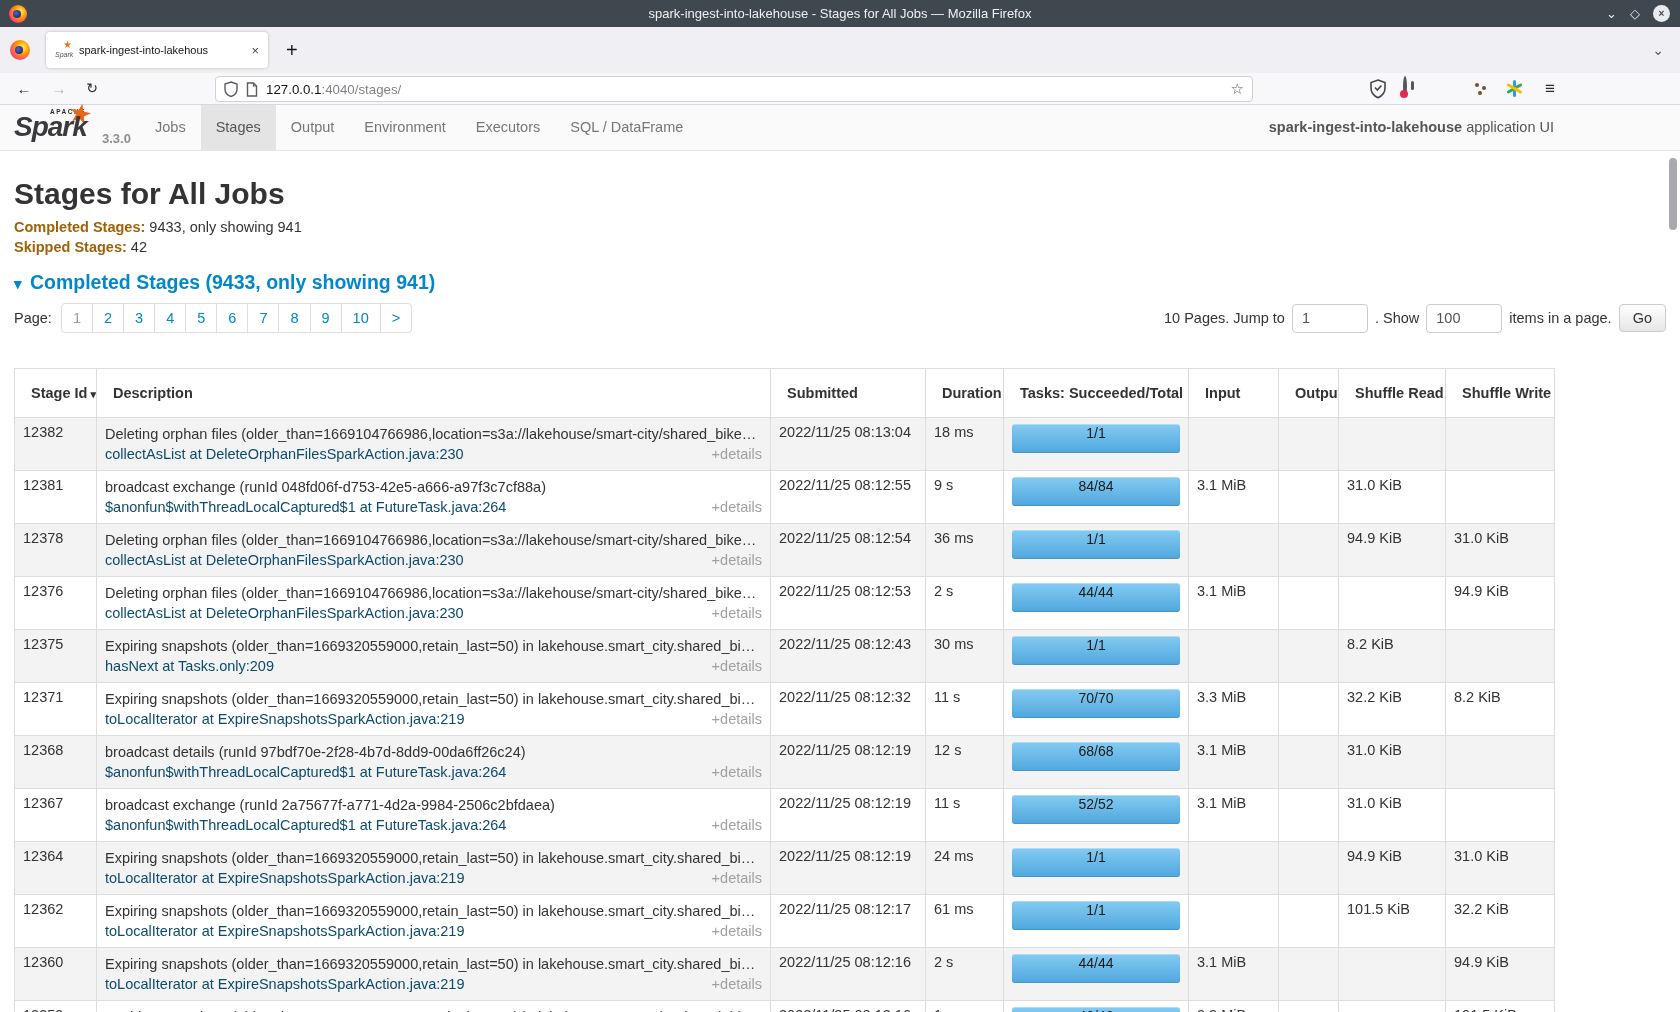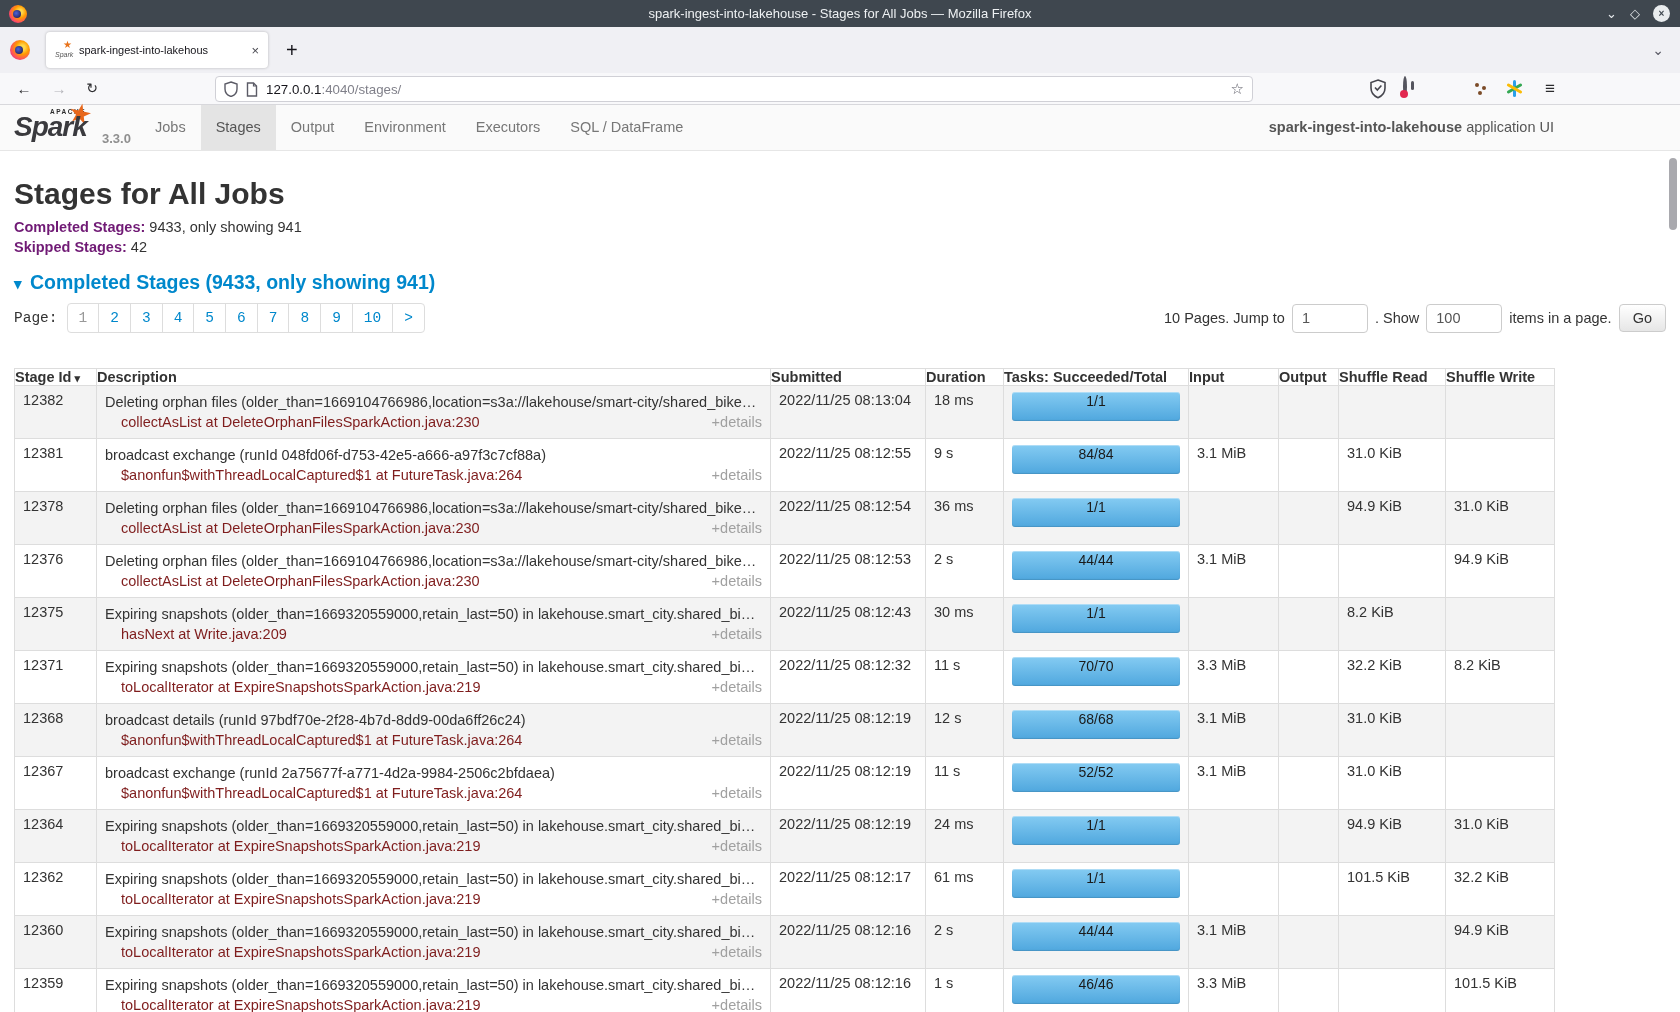--- a/index.html
+++ b/index.html
@@ -82,48 +82,48 @@
   .spark-nav li.active { background:#e4e4e4; }
   .spark-nav li.active a { color:#555; }
   .app-name { margin-left:auto; line-height:45px; font-size:14.5px; color:#555; white-space:nowrap; }
   .app-name b { font-weight:bold; }
 
   
   .content { padding:0 14px; }
   h1.page-title { margin-top:26px; margin-bottom:6px; font-size:30px; font-weight:bold; color:#333; }
   ul.summary { list-style:none; margin-bottom:6px; }
   ul.summary li { line-height:20px; font-size:14.5px; color:#333; }
-  .sum-label { color:#701a75; font-weight:bold; text-decoration:none;margin-top:15px; }
+  .sum-label { color:#a16207; font-weight:bold; text-decoration:none;margin-top:15px; }
   h4.section-title { margin-top:14px; margin-bottom:8px; font-size:19.5px; font-weight:bold; color:#0088cc; cursor:pointer; }
   h4.section-title .arrow { font-size:15px; margin-right:3px; }
 
   .pag-row { display:flex; justify-content:space-between; align-items:center; height:32px; }
-  .pag-left { display:flex; align-items:center; font-size:14.5px; color:#333;font-family:Liberation Mono, monospace; }
+  .pag-left { display:flex; align-items:center; font-size:14.5px; color:#333; }
   .pager { list-style:none; display:flex; margin-left:9px; }
   .pager li { border:1px solid #ddd; margin-left:-1px; background:#fff; }
   .pager li:first-child { border-radius:4px 0 0 4px; margin-left:0; }
   .pager li:last-child { border-radius:0 4px 4px 0; }
   .pager li a { display:block; padding:6px 11px; font-size:14.5px; color:#0088cc; text-decoration:none; }
   .pager li.current a { color:#999; }
   .pag-right { display:flex; align-items:center; gap:7px; font-size:14.5px; color:#333; }
   .pag-input { width:76px; height:29px; border:1px solid #ccc; border-radius:4px; padding:0 9px;
     font-size:14.5px; color:#555; font-family:"Liberation Sans", sans-serif; }
   .go-btn { padding:5px 13px; font-size:14.5px; color:#333; border:1px solid #ccc; border-radius:4px;
     background:linear-gradient(#ffffff,#e6e6e6); cursor:pointer; font-family:"Liberation Sans", sans-serif; }
 
   
   table.stages { width:1540px; margin-top:34px; border-collapse:collapse; table-layout:fixed;
     font-size:14.5px; color:#333; }
   .stages th, .stages td { border:1px solid #ddd; padding:6px 8px; text-align:left; vertical-align:top; }
-  .stages th { font-weight:bold; padding:0; white-space:nowrap; overflow:hidden; }
+  .stages th { font-weight:bold; padding:16px; white-space:nowrap; overflow:hidden; }
   .stages tbody tr:nth-child(odd) td { background:#f3f3f3; }
   .sort-arrow { font-size:11px; margin-left:3px; }
   .desc1 { line-height:20px; white-space:nowrap; overflow:hidden; text-overflow:ellipsis; }
   .desc2 { display:flex; justify-content:space-between; line-height:20px; }
-  a.stage-link { color:#7f1d1d; text-decoration:none; white-space:nowrap; overflow:hidden; text-overflow:ellipsis;margin-left:16px; }
+  a.stage-link { color:#0c4a6e; text-decoration:none; white-space:nowrap; overflow:hidden; text-overflow:ellipsis; }
   .details { color:#a0a0a0; cursor:pointer; flex:0 0 auto; margin-left:8px; }
   .progress-bar { height:29px; border-radius:3px; text-align:center; line-height:19px; font-size:14px; color:#1a1a1a;
     background:linear-gradient(#84cbf2,#4fa7de); box-shadow:inset 0 1px 0 rgba(255,255,255,.35), inset 0 -1px 1px rgba(0,0,0,.12); }
 
   
   .scrollbar { position:absolute; right:0; top:153px; bottom:0; width:13px; }
   .scroll-thumb { position:absolute; left:2px; top:5px; width:8px; height:72px; background:#a9a9ae; border-radius:5px; }
 </style>
 </head>
 <body>
@@ -382,21 +382,21 @@
     <td>3.1 MiB</td>
     <td></td>
     <td></td>
     <td>94.9 KiB</td>
   </tr>
           <tr>
     <td>12375</td>
     <td>
       <div class="desc1">Expiring snapshots (older_than=1669320559000,retain_last=50) in lakehouse.smart_city.shared_bikes_bike_sta...</div>
       <div class="desc2">
-        <a class="stage-link" href="#">hasNext at Write.java:209</a>
+        <a class="stage-link" href="#">hasNext at Tasks.only:209</a>
         <span class="details">+details</span>
       </div>
     </td>
     <td>2022/11/25 08:12:43</td>
     <td>30 ms</td>
     <td>
       <div class="progress-bar">1/1</div>
     </td>
     <td></td>
     <td></td>

